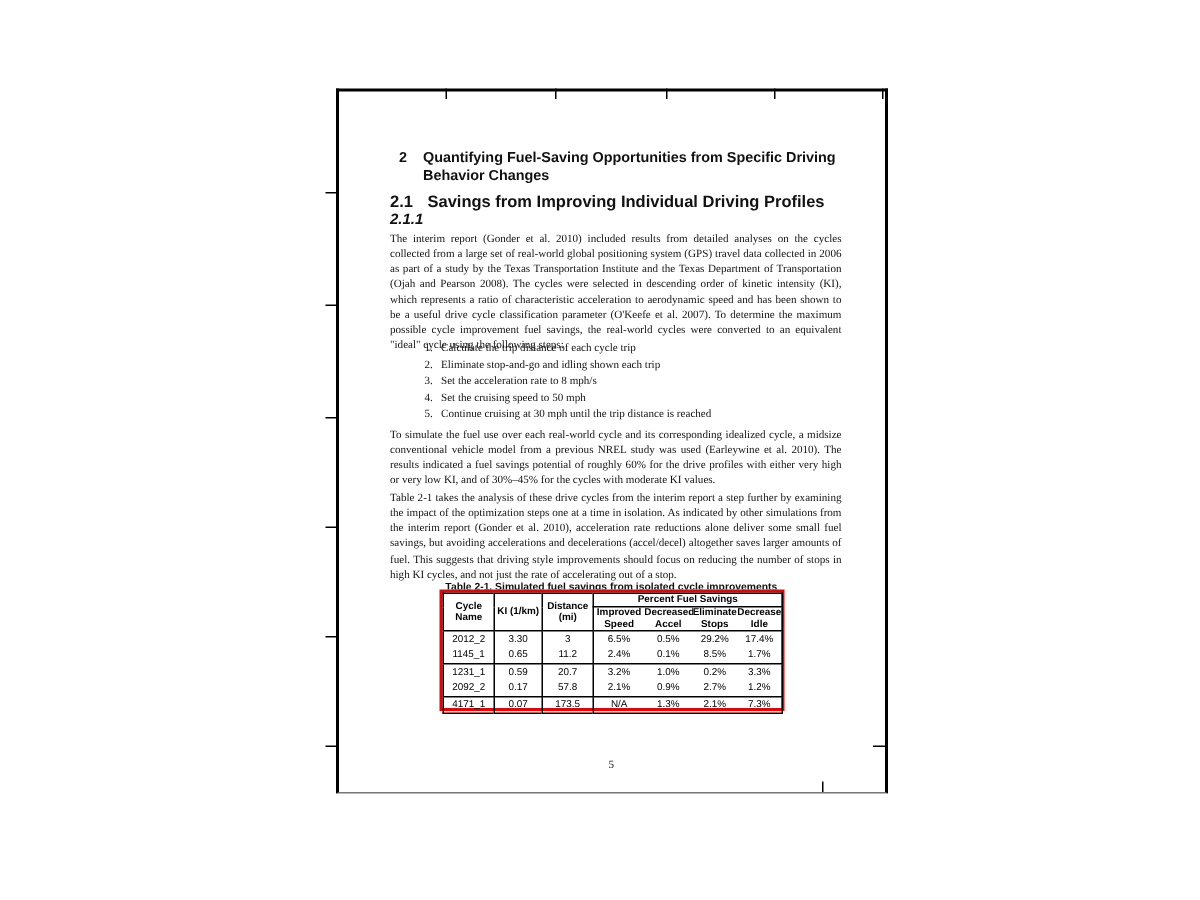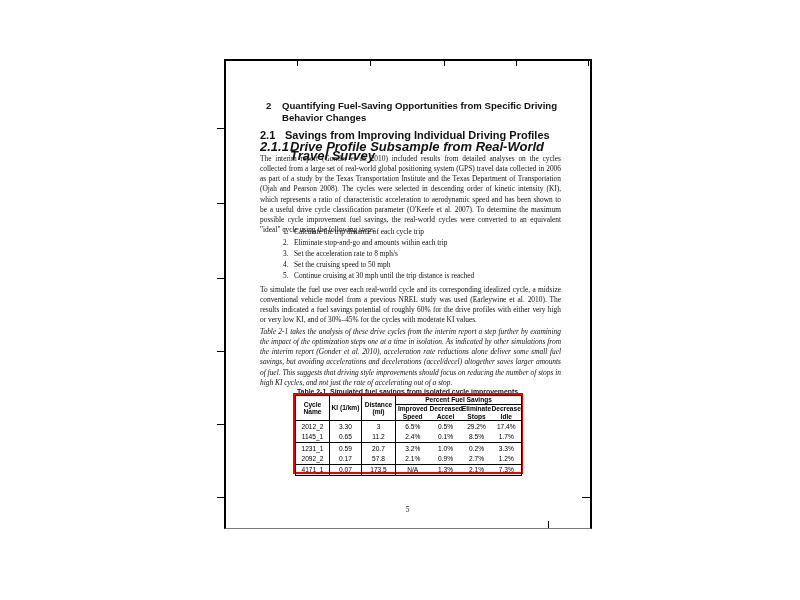--- a/index.html
+++ b/index.html
@@ -25,29 +25,29 @@
     font-size:9.6px;line-height:12px;display:grid;grid-template-columns:16px 1fr;
   }
   .h2{
     position:absolute;left:34px;top:69px;width:300px;
     font-family:Liberation Sans, sans-serif;font-weight:bold;
     font-size:11px;line-height:10px;display:grid;grid-template-columns:25px 1fr;
   }
   .h3{
     position:absolute;left:34px;top:81px;width:300px;
     font-family:"Liberation Sans", sans-serif;font-weight:bold;font-style:italic;
-    font-size:13px;line-height:9px;display:grid;grid-template-columns:30px 1fr;
+    font-size:10px;line-height:9px;display:grid;grid-template-columns:30px 1fr;
   }
   .para{
     position:absolute;left:34px;width:301px;
     font-size:7.4px;line-height:10.15px;text-align:justify;
   }
   .p1{top:93px;}
   .p2{top:224px;}
-  .p3{top:266px;font-style:italic;}
+  .p3{top:266px;}
   .p4{top:417px;}
   .steps{position:absolute;left:57px;top:165px;width:270px;font-size:7.4px;}
   .step{display:grid;grid-template-columns:11px 1fr;line-height:11px;}
   .tbl-caption{
     position:absolute;left:31px;top:327px;width:301px;text-align:center;
     font-family:"Liberation Sans", sans-serif;font-weight:bold;font-size:6.9px;
   }
   .tbl-box{
     position:absolute;left:67px;top:332px;width:230px;height:81px;
     border:2px solid #ee0000;box-sizing:border-box;background:#fff;
@@ -95,33 +95,32 @@
   <div class="h1">
     <span>2</span>
     <span>Quantifying Fuel-Saving Opportunities from Specific Driving Behavior Changes</span>
   </div>
   <div class="h2">
     <span>2.1</span>
     <span>Savings from Improving Individual Driving Profiles</span>
   </div>
   <div class="h3">
     <span>2.1.1</span>
-    <span>Drive Profile Subsample from Real-World Travel Survey</span>
   </div>
 
   <div class="para p1">The interim report (Gonder et al. 2010) included results from detailed analyses on the cycles collected from a large set of real-world global positioning system (GPS) travel data collected in 2006 as part of a study by the Texas Transportation Institute and the Texas Department of Transportation (Ojah and Pearson 2008). The cycles were selected in descending order of kinetic intensity (KI), which represents a ratio of characteristic acceleration to aerodynamic speed and has been shown to be a useful drive cycle classification parameter (O'Keefe et al. 2007). To determine the maximum possible cycle improvement fuel savings, the real-world cycles were converted to an equivalent "ideal" cycle using the following steps:</div>
 
   <div class="steps">
     <div class="step">
       <span>1.</span>
       <span>Calculate the trip distance of each cycle trip</span>
     </div>
     <div class="step">
       <span>2.</span>
-      <span>Eliminate stop-and-go and amounts within each trip</span>
+      <span>Eliminate stop-and-go and idling shown each trip</span>
     </div>
     <div class="step">
       <span>3.</span>
       <span>Set the acceleration rate to 8 mph/s</span>
     </div>
     <div class="step">
       <span>4.</span>
       <span>Set the cruising speed to 50 mph</span>
     </div>
     <div class="step">

